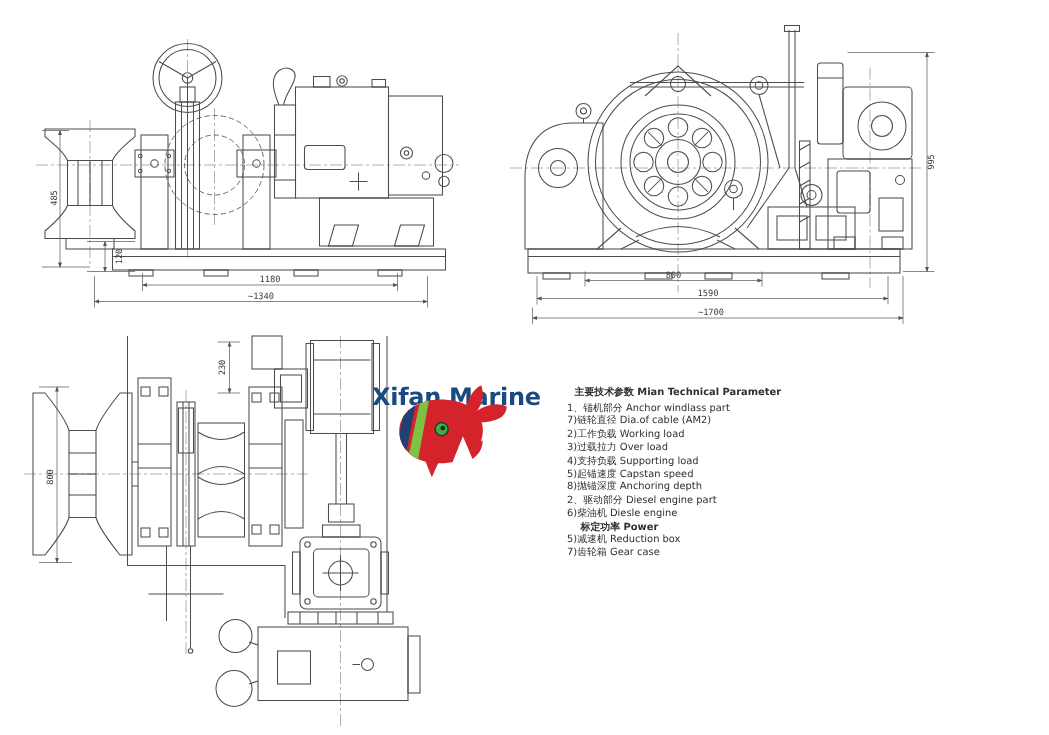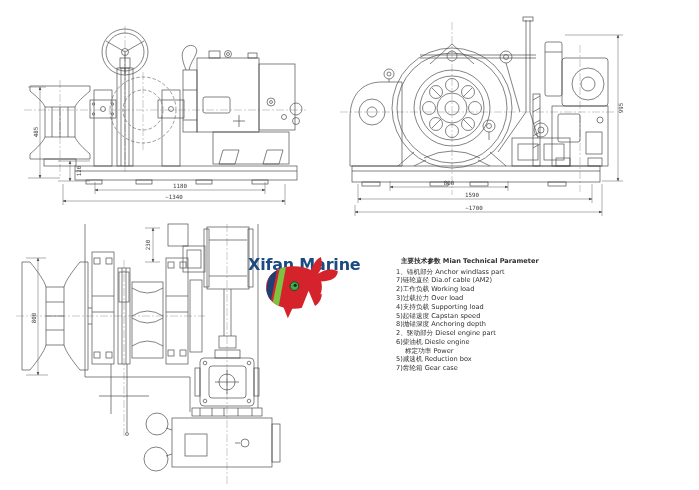--- a/index.html
+++ b/index.html
@@ -4,25 +4,25 @@
 <style>
   html,body{margin:0;padding:0;background:#fff;}
   .canvas{position:relative;width:699px;height:490px;background:#ffffff;overflow:hidden;
           font-family:"DejaVu Sans",sans-serif;}
   svg{position:absolute;}
   .ln{stroke:#4d4d4d;stroke-width:0.7;fill:none;}
   .cl{stroke:#8a8a8a;stroke-width:0.45;fill:none;stroke-dasharray:8 2 2 2;}
   .dsh{stroke:#5a5a5a;stroke-width:0.6;fill:none;stroke-dasharray:3.5 2;}
   .dim{stroke:#5f5f5f;stroke-width:0.5;fill:none;}
   .dt{font:5.8px "DejaVu Sans Mono",monospace;fill:#3c3c3c;}
-  .params{position:absolute;left:368px;top:258px;width:164px;color:#2f2f2f;
+  .params{position:absolute;left:350px;top:258px;width:164px;color:#2f2f2f;
           font-size:6.6px;line-height:1;letter-spacing:0;}
   .p-title{padding-left:33px;margin-bottom:4px;white-space:nowrap;font-weight:bold;}
   .p-line{margin-bottom:2.2px;white-space:nowrap;margin-left:28px;}
-  .indent{padding-left:9px;}
+  .indent{padding-left:9px;font-weight:bold;}
   .logo{position:absolute;left:248px;top:255px;width:110px;}
   .whale{display:block;margin-left:12px;width:84px;height:66px;}
   .brand{font-weight:bold;font-size:16px;color:#1a4a80;letter-spacing:-0.2px;
          white-space:nowrap;font-family:"DejaVu Sans",sans-serif;}
 </style>
 </head>
 <body>
 
 <div class="canvas">
 

